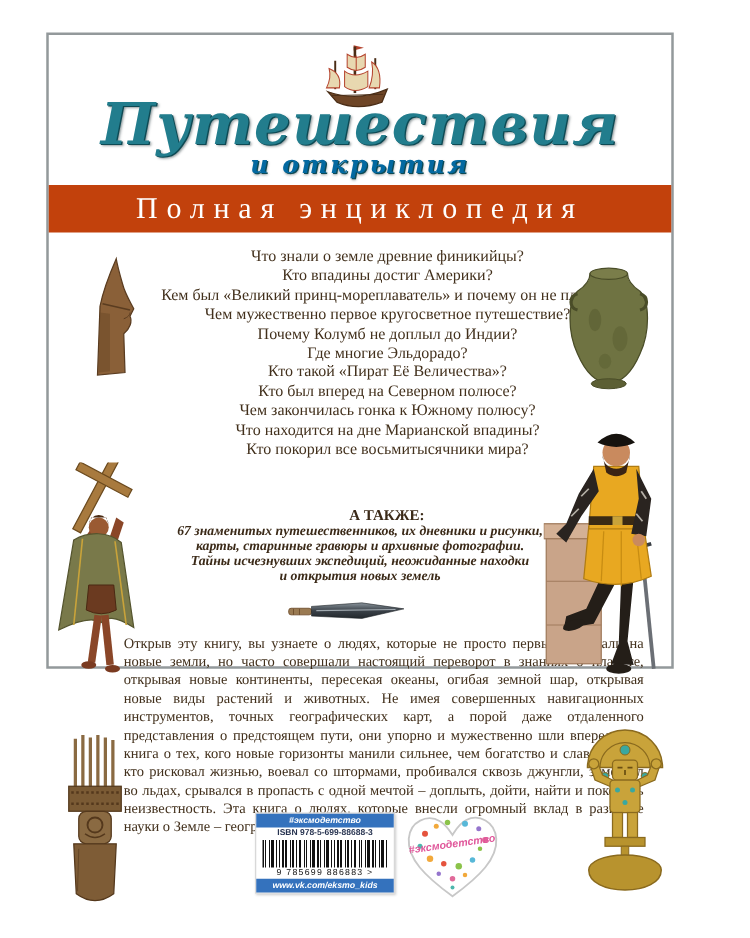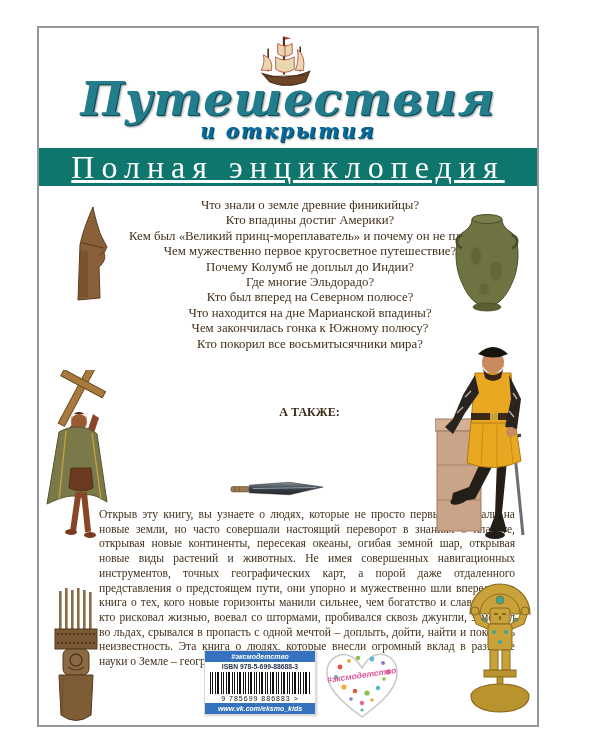--- a/index.html
+++ b/index.html
@@ -1,44 +1,44 @@
 <!DOCTYPE html>
 <html><head>
 <meta charset="utf-8">
 <style>
   html,body{margin:0;padding:0;}
   body{
     width:600px;height:750px;position:relative;background:#ffffff;
     font-family:"Liberation Serif", serif;color:#40301f;overflow:hidden;
   }
   .frame{
-    position:absolute;left:37px;top:26px;width:502px;height:701px;
+    position:absolute;left:37px;top:26px;width:502px;height:509px;
     border:2px solid #93999b;box-sizing:border-box;
   }
   .abs{position:absolute;}
   .ctr{left:0;right:0;text-align:center;}
 
   
   .ship{left:216px;top:5px;width:62px;height:56px;}
   .title1{
     top:48px;font-size:46px;line-height:46px;font-style:italic;font-weight:bold;
     font-family:"DejaVu Serif", serif;color:#227d8d;
     text-shadow:1px 1px 0 #0e4a54, 2px 2px 2px rgba(20,40,45,.45);
     letter-spacing:1px;
   }
   .title2{
     top:90px;font-size:20px;line-height:27px;font-style:italic;font-weight:bold;
     font-family:"DejaVu Serif", serif;color:#0369a1;
     text-shadow:1px 1px 0 #0e4a54, 1px 2px 2px rgba(20,40,45,.45);
     letter-spacing:2px;
   }
   .banner{
-    top:120px;height:38px;background:#0f766e;color:#ffffff;
+    top:120px;height:38px;background:#c2410c;color:#ffffff;
     display:flex;align-items:center;justify-content:center;
-    font-size:32px;letter-spacing:7px;font-weight:500;white-space:nowrap;text-decoration:underline;
+    font-size:24px;letter-spacing:7px;font-weight:500;white-space:nowrap;
   }
 
   
   .questions{top:170px;font-size:12.8px;line-height:15.4px;color:#42301c;margin-left:44px;}
   .questions div{white-space:nowrap;}
 
   
   .also-head{top:377px;font-size:12px;font-weight:bold;color:#3b2a18;margin-left:43px;}
   .also-lines{top:391px;font-size:11px;line-height:12px;font-weight:bold;font-style:italic;color:#3b2a18;}
 
@@ -99,27 +99,34 @@
 
   <div class="abs ctr banner">Полная энциклопедия</div>
 
   <div class="abs ctr questions">
     <div>Что знали о земле древние финикийцы?</div>
     <div>Кто впадины достиг Америки?</div>
     <div>Кем был «Великий принц-мореплаватель» и почему он не плавал?</div>
     <div>Чем мужественно первое кругосветное путешествие?</div>
     <div>Почему Колумб не доплыл до Индии?</div>
     <div>Где многие Эльдорадо?</div>
+    <div>Кто такой «Пират Её Величества»?</div>
     <div>Кто был вперед на Северном полюсе?</div>
+    <div>Чем закончилась гонка к Южному полюсу?</div>
     <div>Что находится на дне Марианской впадины?</div>
-    <div>Чем закончилась гонка к Южному полюсу?</div>
     <div>Кто покорил все восьмитысячники мира?</div>
   </div>
 
   <div class="abs ctr also-head">А ТАКЖЕ:</div>
+  <div class="abs ctr also-lines">
+    <div>67 знаменитых путешественников, их дневники и рисунки,</div>
+    <div>карты, старинные гравюры и архивные фотографии.</div>
+    <div>Тайны исчезнувших экспедиций, неожиданные находки</div>
+    <div>и открытия новых земель</div>
+  </div>
 
   <div class="abs dagger">
     <svg viewBox="0 0 100 18">
       <defs>
         <linearGradient id="blade" x1="0" y1="0" x2="0" y2="1">
           <stop offset="0" stop-color="#8a949c"></stop>
             <stop offset="0.5" stop-color="#3a4148"></stop>
             <stop offset="1" stop-color="#23282d"></stop>
         </linearGradient>
       </defs>

